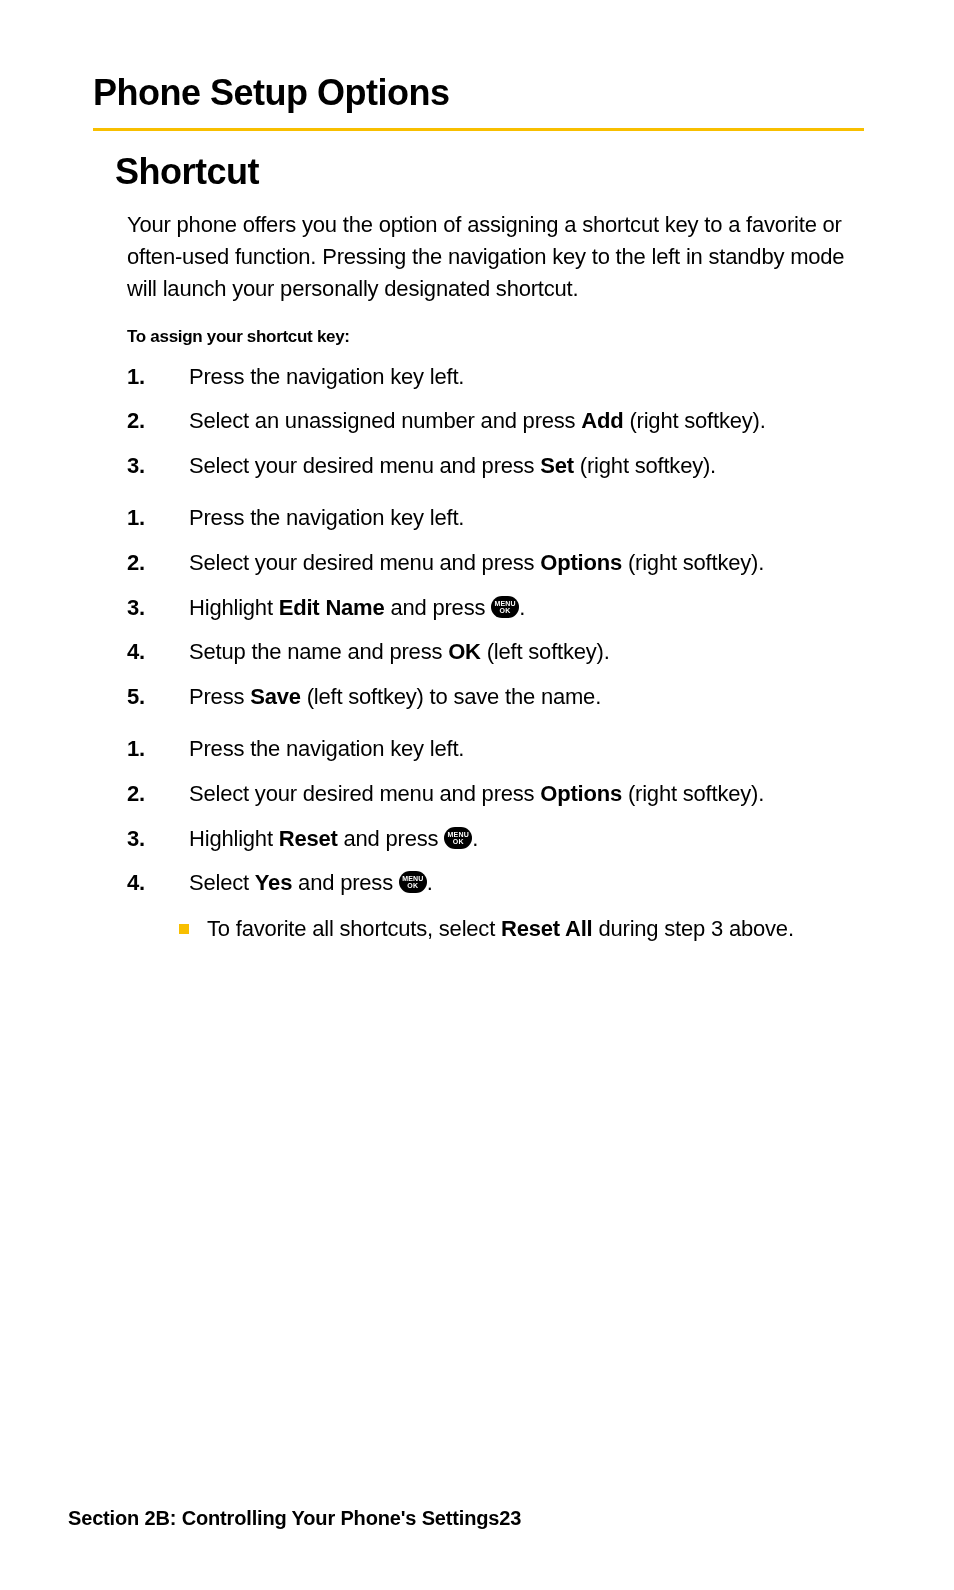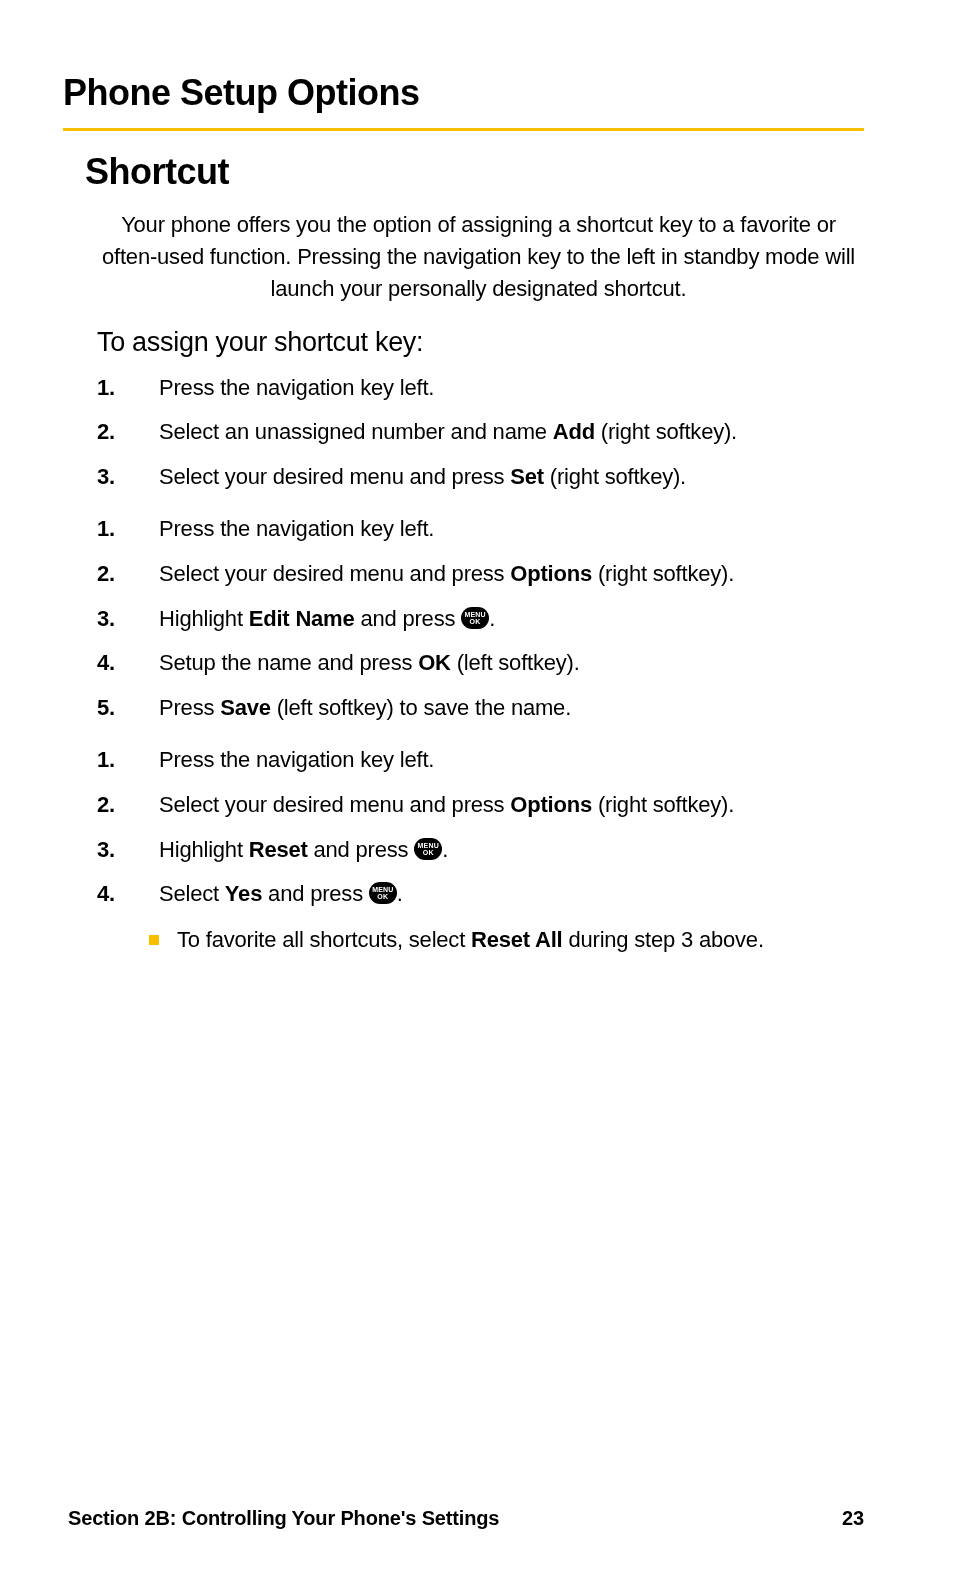--- a/index.html
+++ b/index.html
@@ -6,21 +6,21 @@
   body {
     width: 954px;
     height: 1590px;
     background: #fff;
     font-family: "Segoe UI", "Helvetica Neue", Arial, sans-serif;
     color: #000;
     position: relative;
     letter-spacing: -0.01em;
   }
   .page {
-    padding: 72px 90px 0 63px;
+    padding: 72px 90px 0 93px;
   }
   h1.title {
     font-size: 36px;
     font-weight: 700;
     letter-spacing: -0.5px;
     margin-bottom: 14px;
   }
   .divider {
     height: 3px;
     background: #f8bf00;
@@ -36,25 +36,24 @@
     margin-bottom: 16px;
     letter-spacing: -0.5px;
   }
   .intro {
     font-size: 22px;
     line-height: 1.45;
     margin-bottom: 22px;
     padding-left: 12px;
     padding-right: 4px;
     letter-spacing: -0.2px;
-    text-align: center;
   }
   .subhead {
-    font-size: 27px;
-    font-weight: 400;
+    font-size: 17px;
+    font-weight: 700;
     margin-bottom: 16px;
     padding-left: 12px;
     letter-spacing: -0.3px;
   }
   ol.steps {
     list-style: none;
     padding-left: 12px;
     margin-bottom: 24px;
   }
   ol.steps li {
@@ -111,21 +110,20 @@
     margin-right: 18px;
     margin-top: 10px;
   }
   .sub-bullet .btxt { flex: 1; padding-right: 60px; }
   .footer {
     position: absolute;
     bottom: 60px;
     left: 68px;
     right: 90px;
     display: flex;
-    justify-content: space-between;
     font-size: 20px;
     font-weight: 700;
   }
 </style>
 </head>
 <body>
 
 <div class="page">
   <h1 class="title">Phone Setup Options</h1>
   <div class="divider"></div>
@@ -135,21 +133,21 @@
     <p class="intro">Your phone offers you the option of assigning a shortcut key to a favorite or often-used function. Pressing the navigation key to the left in standby mode will launch your personally designated shortcut.</p>
 
     <p class="subhead">To assign your shortcut key:</p>
     <ol class="steps" id="steps1">
         <li>
           <span class="num">1.</span>
           <span class="txt"><span>Press the navigation key left.</span></span>
         </li>
         <li>
           <span class="num">2.</span>
-          <span class="txt"><span>Select an unassigned number and name </span><span class="b">Add</span><span> (right softkey).</span></span>
+          <span class="txt"><span>Select an unassigned number and press </span><span class="b">Add</span><span> (right softkey).</span></span>
         </li>
         <li>
           <span class="num">3.</span>
           <span class="txt"><span>Select your desired menu and press </span><span class="b">Set</span><span> (right softkey).</span></span>
         </li>
       </ol>
 
     <ol class="steps" id="steps2">
         <li>
           <span class="num">1.</span>

